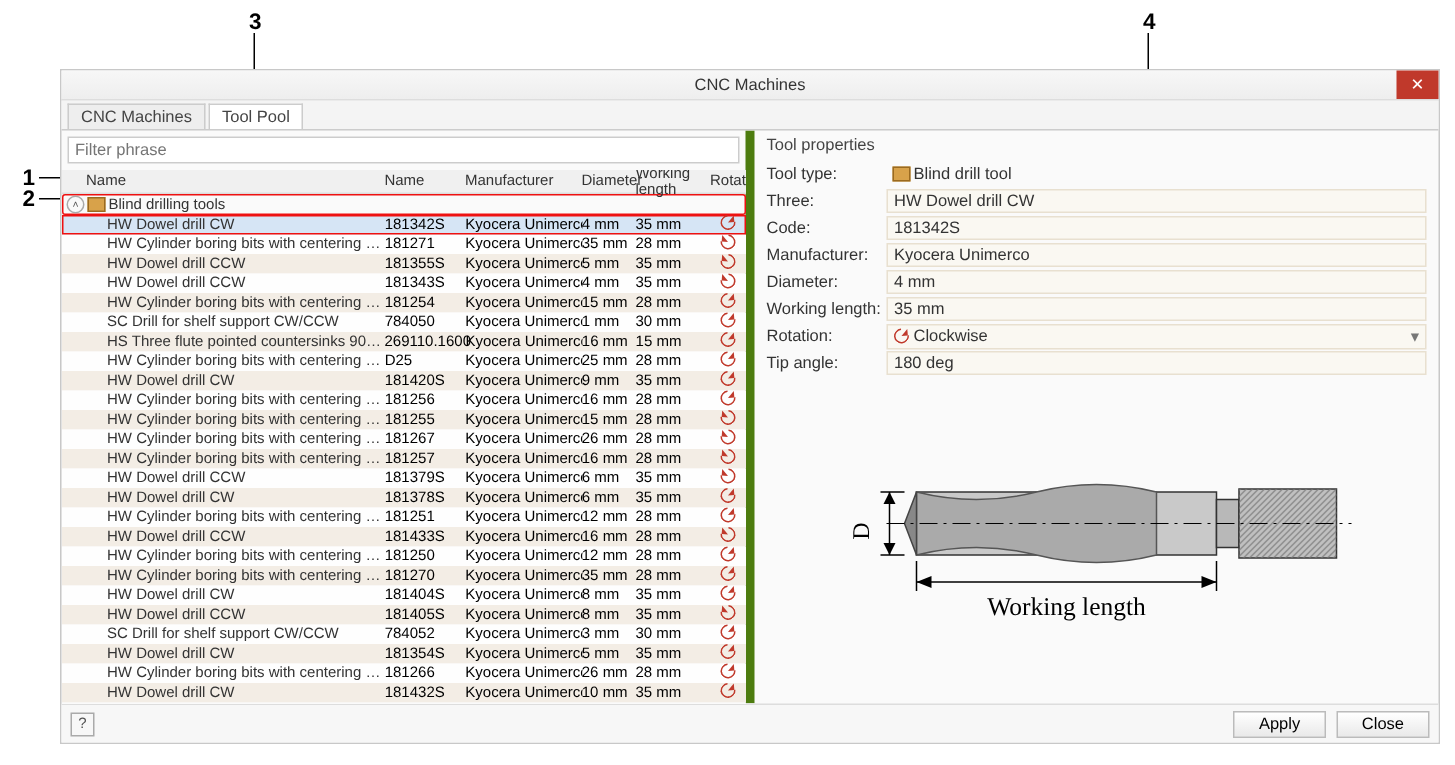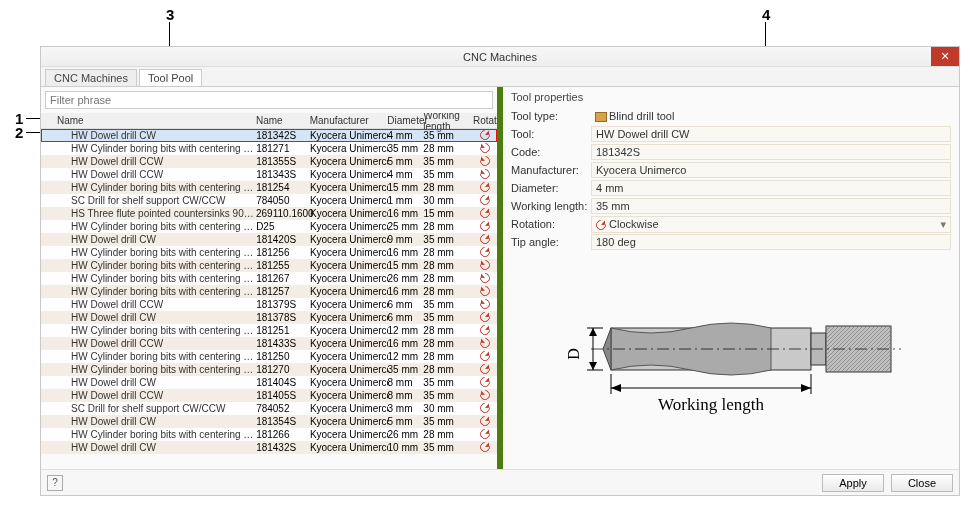--- a/index.html
+++ b/index.html
@@ -282,20 +282,25 @@
 
         <div class="grid-head">
           <div class="col-name">Name</div>
           <div class="col-code">Name</div>
           <div class="col-mfr">Manufacturer</div>
           <div class="col-dia">Diameter</div>
           <div class="col-wl">Working length</div>
           <div class="col-rot">Rotation</div>
         </div>
 
+        <div class="grouprow group-red">
+          <span class="chev">˄</span>
+          <span class="tool-ico"></span>
+          <span>Blind drilling tools</span>
+        </div>
 
         <div id="rows-container">
             <div class="row even selected redbox">
               <div class="col-name">HW Dowel drill CW</div>
               <div class="col-code">181342S</div>
               <div class="col-mfr">Kyocera Unimerco</div>
               <div class="col-dia">4 mm</div>
               <div class="col-wl">35 mm</div>
               <div class="col-rot"><span class="rot cw"></span></div>
             </div>
@@ -503,21 +508,21 @@
     </div>
 
     <div class="right">
       <h4>Tool properties</h4>
 
       <div class="proprow">
         <span class="plabel">Tool type:</span>
         <span class="pval"><span class="tool-ico"></span><span>Blind drill tool</span></span>
       </div>
       <div class="proprow">
-        <span class="plabel">Tool:</span>
+        <span class="plabel">Three:</span>
         <span class="pval box">HW Dowel drill CW</span>
       </div>
       <div class="proprow">
         <span class="plabel">Code:</span>
         <span class="pval box">181342S</span>
       </div>
       <div class="proprow">
         <span class="plabel">Manufacturer:</span>
         <span class="pval box">Kyocera Unimerco</span>
       </div>

